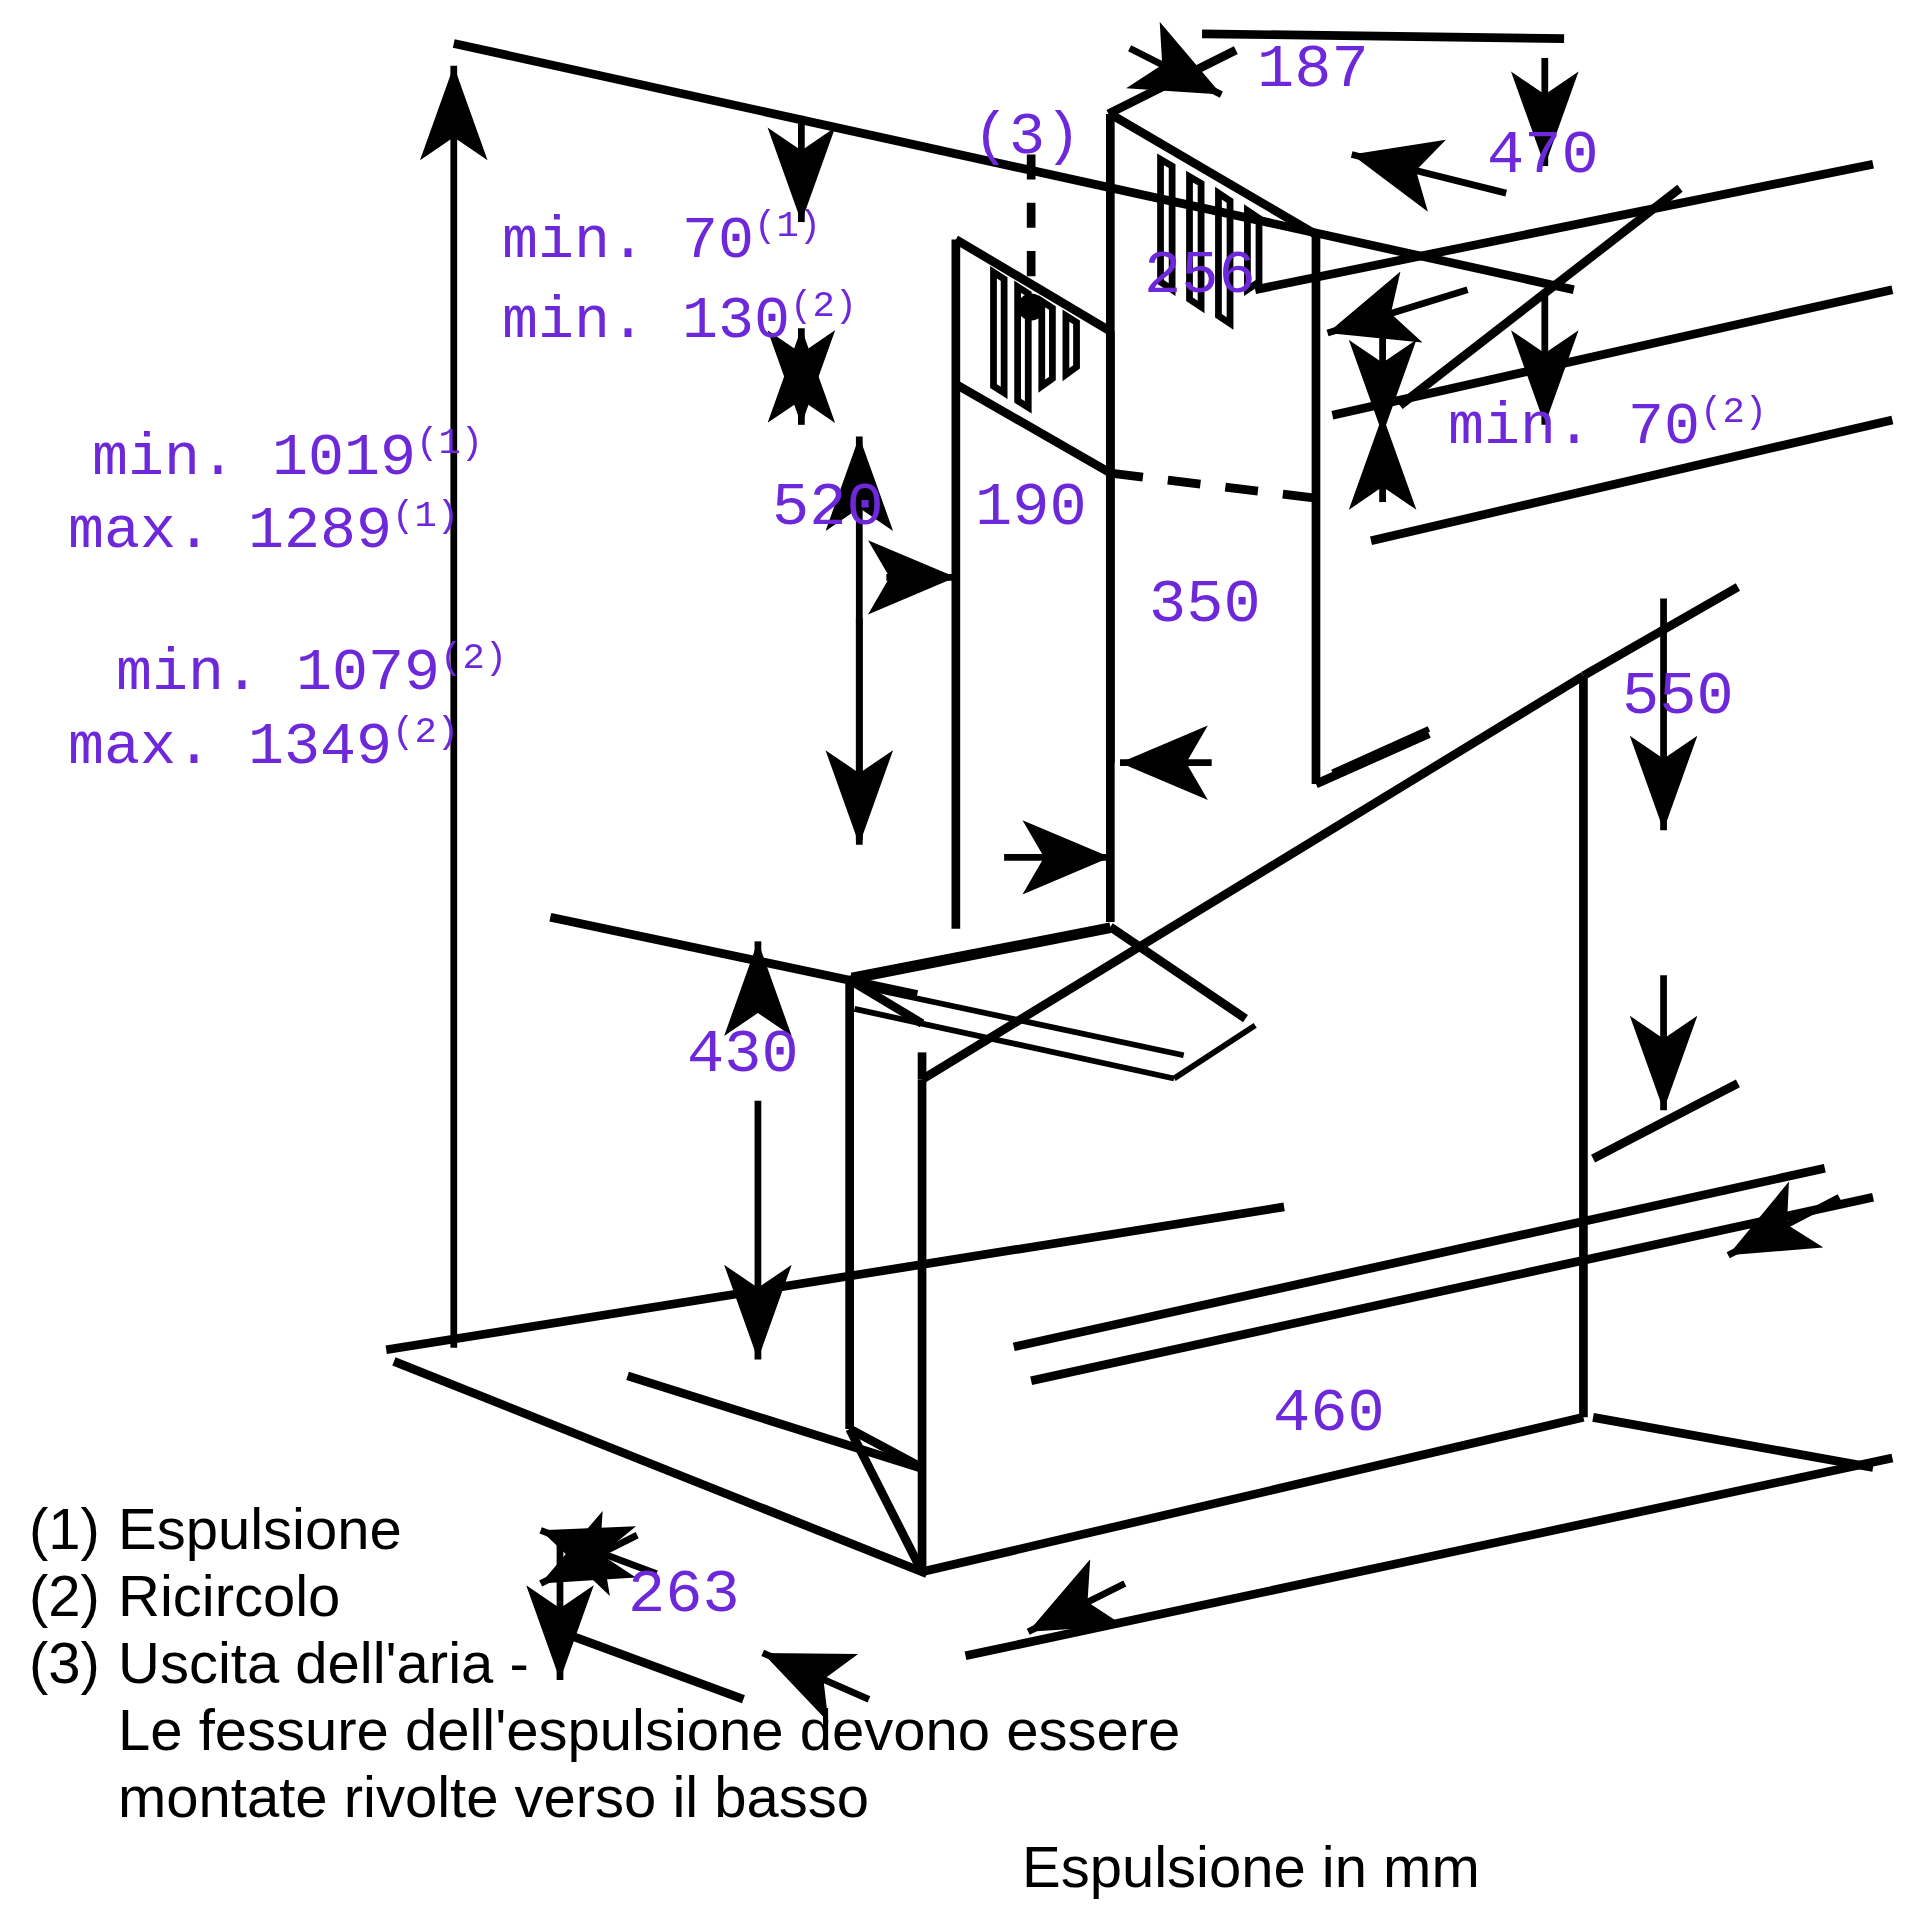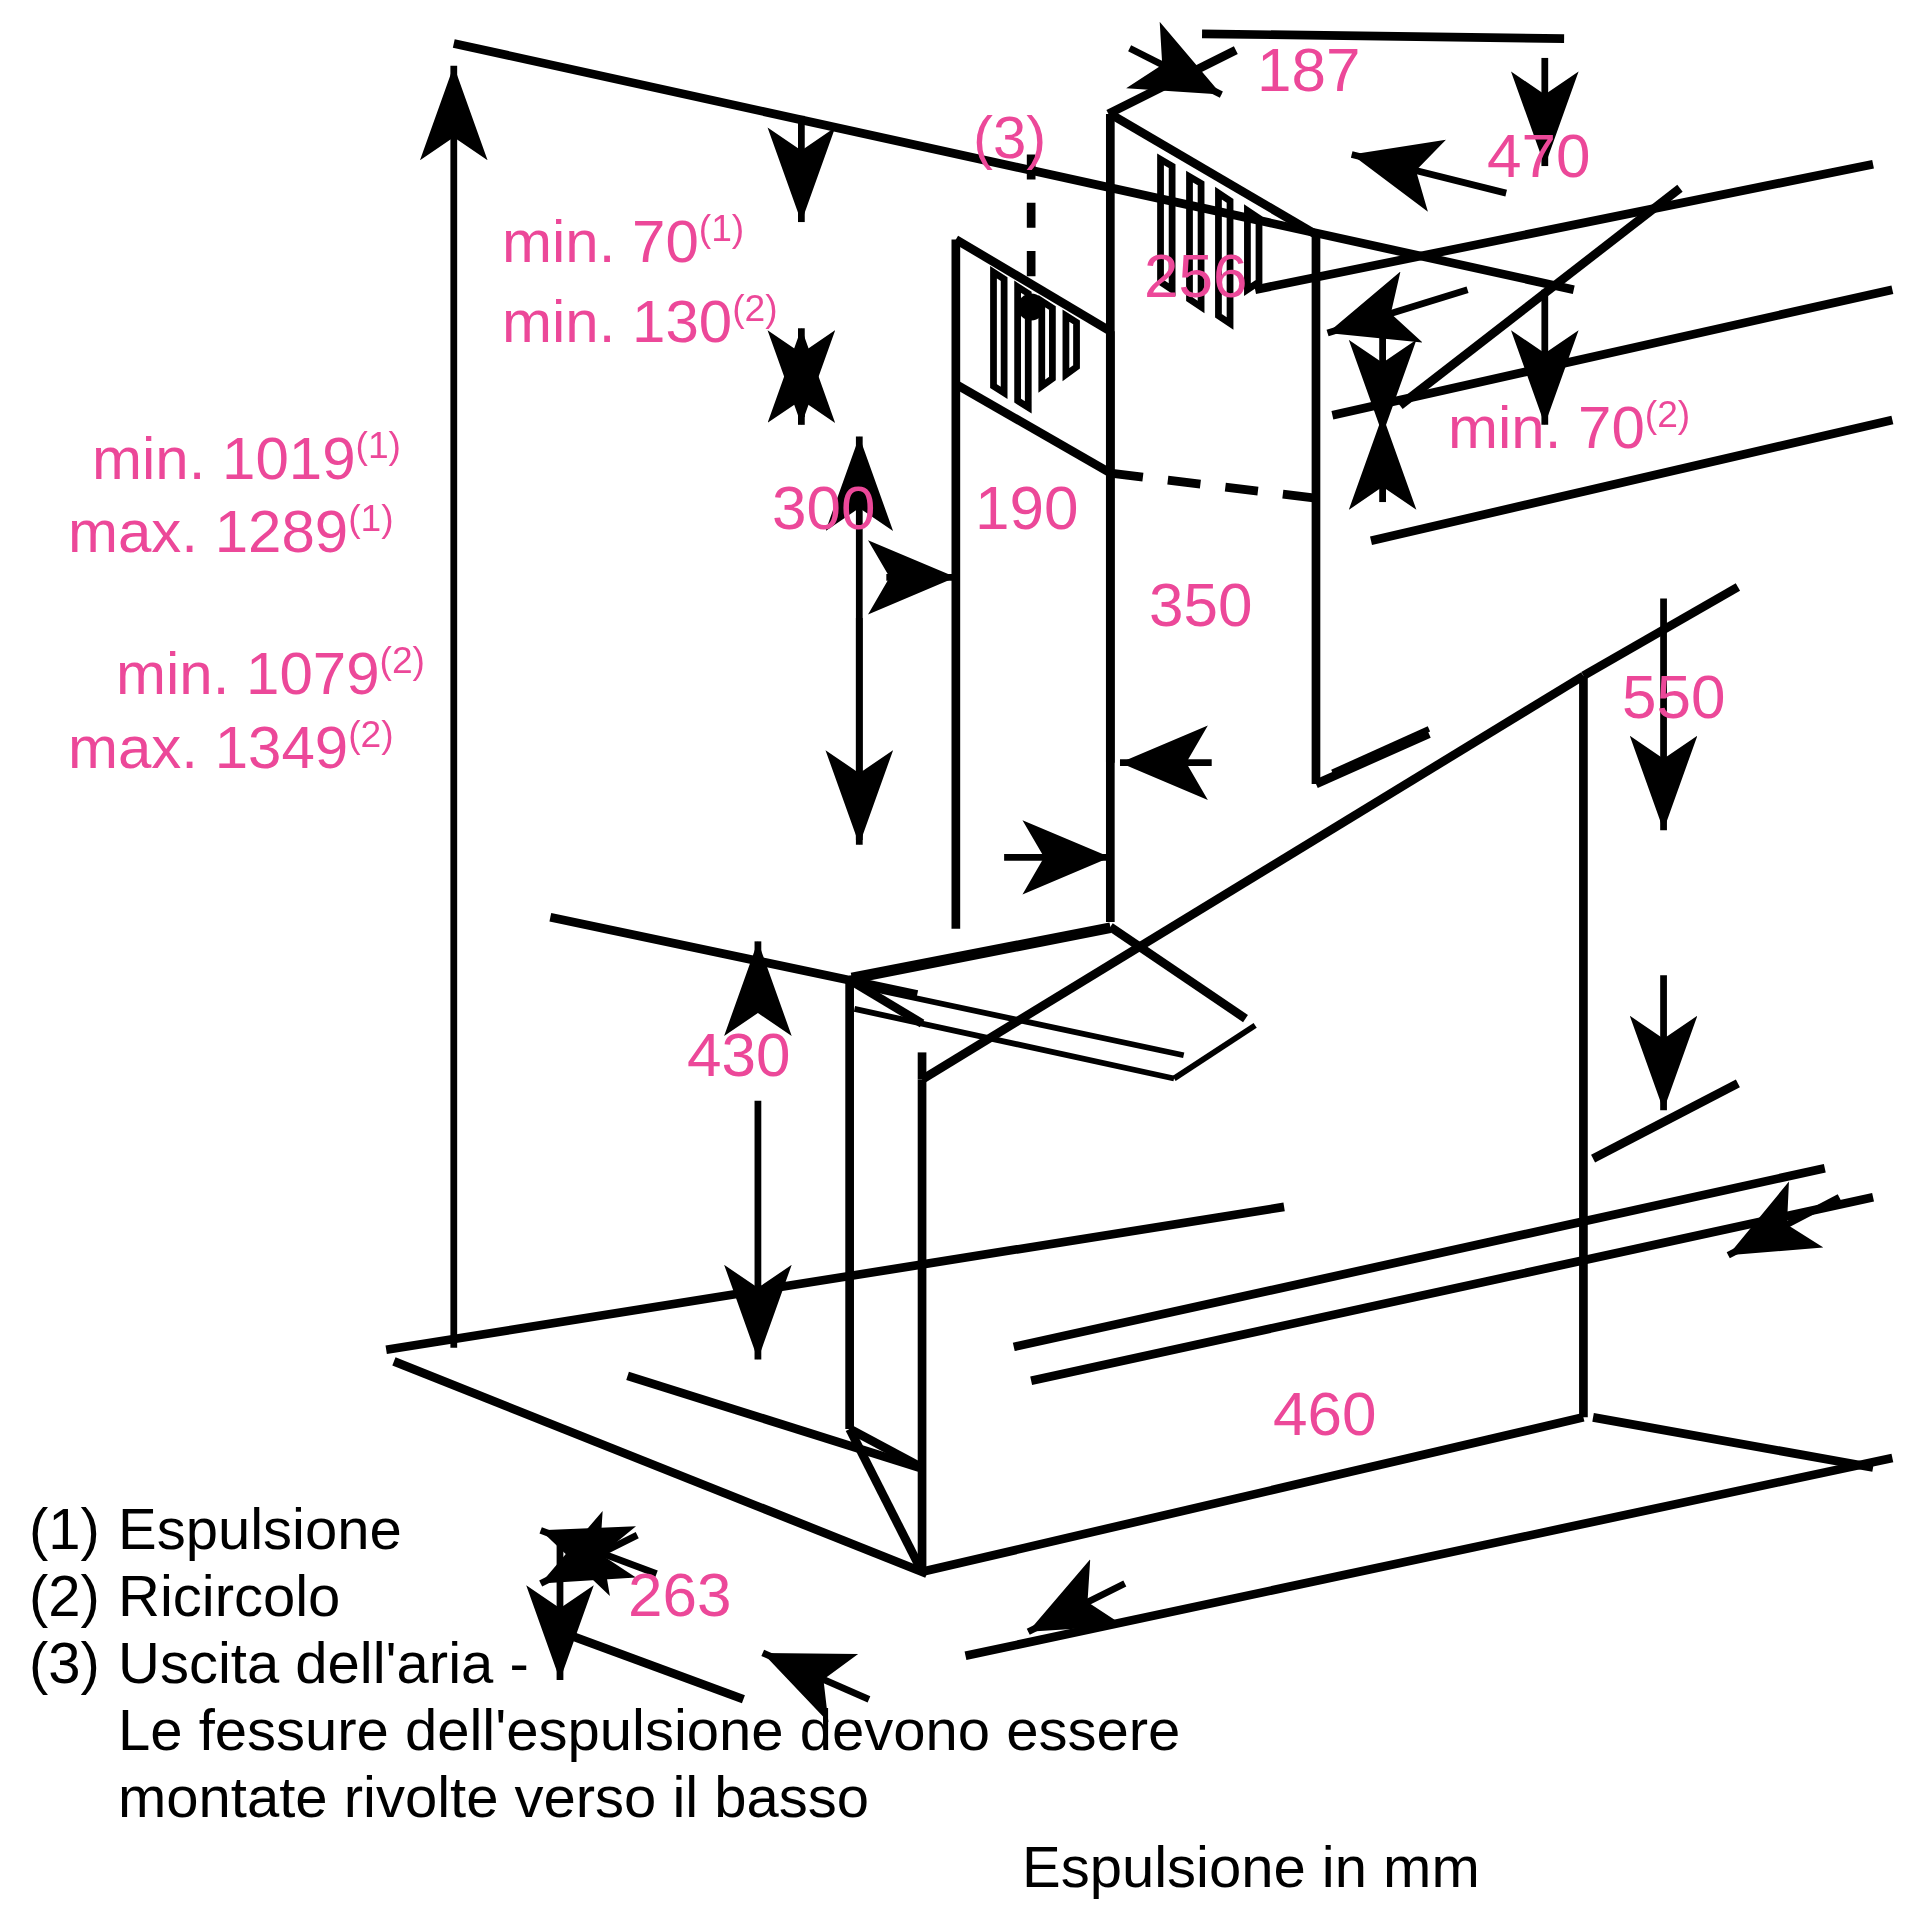--- a/index.html
+++ b/index.html
@@ -20,22 +20,22 @@
   svg#drawing {
     position: absolute;
     left: 0;
     top: 0;
     width: 1931px;
     height: 1931px;
   }
   .lbl {
     position: absolute;
     white-space: nowrap;
-    font-family: Liberation Sans, sans-serif;
-    color: #ec4899;
+    font-family: Liberation Mono, monospace;
+    color: #6d28d9;
     line-height: 1.06;
     letter-spacing: 0px;
   }
   .dim {
     font-size: 60px;
   }
   .dim-big {
     font-size: 62px;
   }
   .sup {
@@ -287,21 +287,21 @@
   </div>
   <div class="lbl dim" style="left:116px; top:642px;">
     <span>min.</span>
     <span>1079</span><span class="sup">(2)</span>
   </div>
   <div class="lbl dim" style="left:68px; top:716px;">
     <span>max.</span>
     <span>1349</span><span class="sup">(2)</span>
   </div>
 
-  <div class="lbl dim-big" style="left:772px; top:475px;">300</div>
+  <div class="lbl dim-big" style="left:772px; top:475px;">520</div>
 
   <div class="lbl dim-big" style="left:975px; top:475px;">190</div>
 
   <div class="lbl dim-big" style="left:1149px; top:572px;">350</div>
 
   <div class="lbl dim-big" style="left:1622px; top:664px;">550</div>
 
   <div class="lbl dim-big" style="left:687px; top:1022px;">430</div>
 
   <div class="lbl dim-big" style="left:1273px; top:1381px;">460</div>

